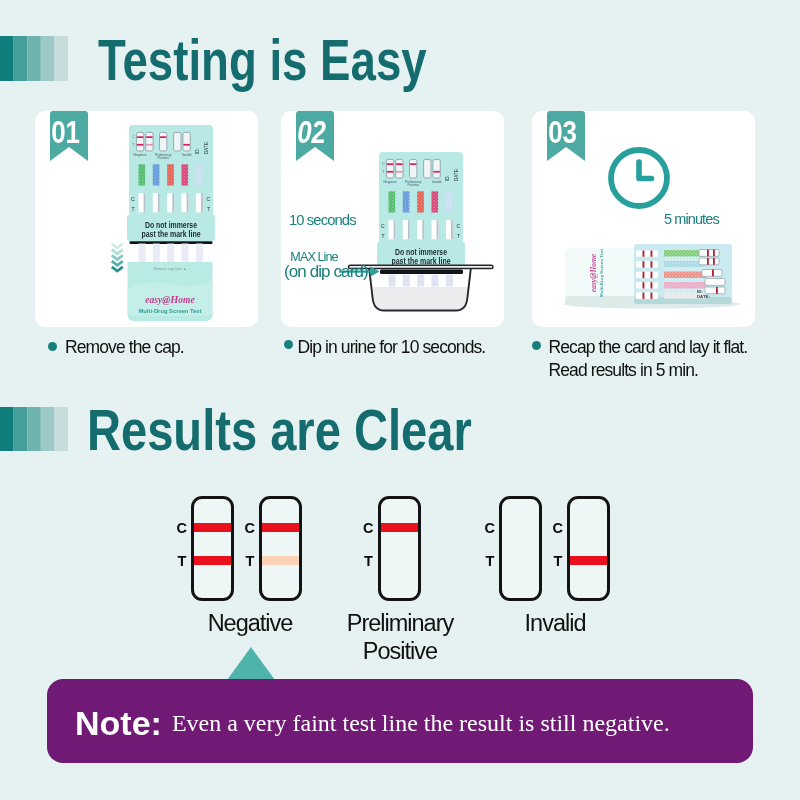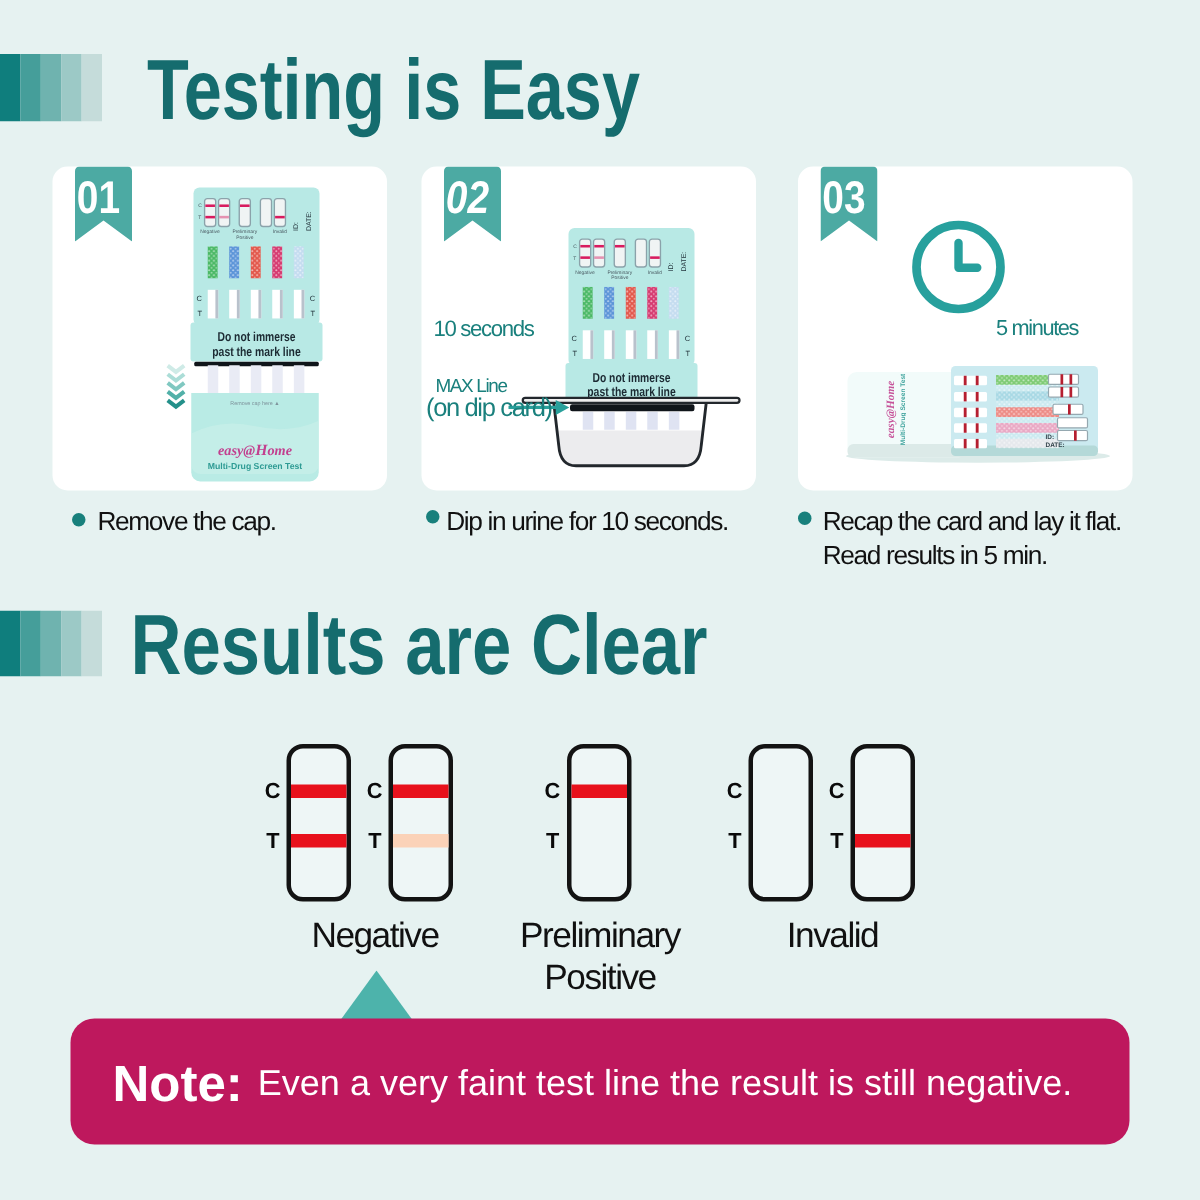--- a/index.html
+++ b/index.html
@@ -10,24 +10,24 @@
   .ribbon{position:absolute;top:0;width:16px;height:50px;}
   .ribbon svg{display:block;}
   .ribbon .num{position:absolute;top:4px;left:0;width:100%;text-align:center;color:#fff;font-weight:bold;font-size:30.5px;transform:scaleX(0.85);transform-origin:center top;}
     .dot{width:9px;height:9px;border-radius:50%;background:#18807c;}
   .btxt{font-size:17.5px;color:#111;line-height:23px;white-space:nowrap;letter-spacing:-0.9px;}
   .tealtxt{color:#1a807d;font-weight:normal;position:absolute;letter-spacing:-0.9px;}
   .strip{position:absolute;width:43px;height:105px;border:3.7px solid #131313;border-radius:11px;background:#eef6f6;box-sizing:border-box;}
   .sline{position:absolute;left:0;width:100%;height:9px;background:#e8111c;}
   .ctlab{position:absolute;font-size:14.5px;color:#0a0a0a;font-weight:bold;line-height:15px;}
   .reslab{position:absolute;font-size:23.5px;color:#111;text-align:center;line-height:27.5px;letter-spacing:-1px;}
-  .note{position:absolute;left:47px;top:679px;width:706px;height:84px;background:#be185d;border-radius:16px;}
+  .note{position:absolute;left:47px;top:679px;width:706px;height:84px;background:#701a75;border-radius:16px;}
   .note .inner{position:absolute;left:28px;top:2px;height:100%;display:flex;align-items:center;color:#fff;}
   .note .n1{font-weight:bold;font-size:34px;}
-  .note .n2{font-size:24px;margin-left:10px;}
+  .note .n2{font-size:24px;margin-left:10px;font-family:Liberation Serif, serif;}
 </style>
 </head>
 <body>
 
   <svg class="abs" style="left:0;top:36px" width="68" height="45">
     <rect x="0" y="0" width="13.6" height="45" fill="#0f7e7d"></rect>
     <rect x="13.6" y="0" width="13.6" height="45" fill="#459e9a"></rect>
     <rect x="27.2" y="0" width="13.6" height="45" fill="#6fb3af"></rect>
     <rect x="40.8" y="0" width="13.6" height="45" fill="#9cc9c6"></rect>
     <rect x="54.4" y="0" width="13.6" height="45" fill="#c5dcda"></rect>

